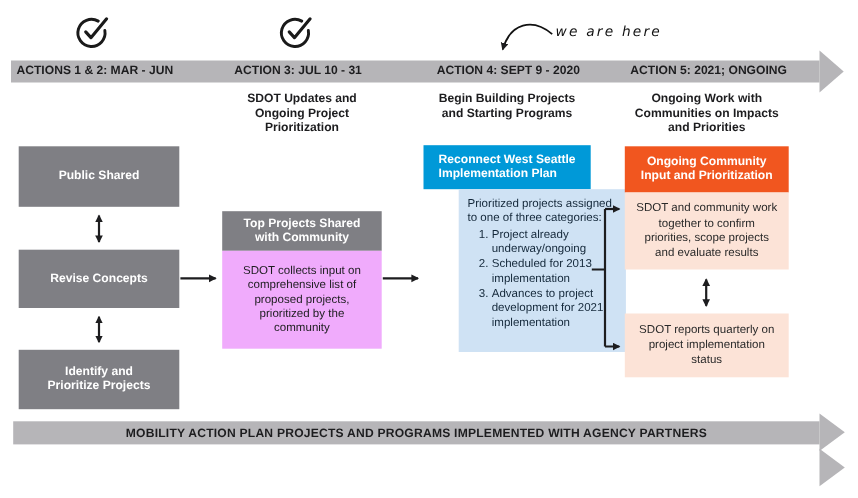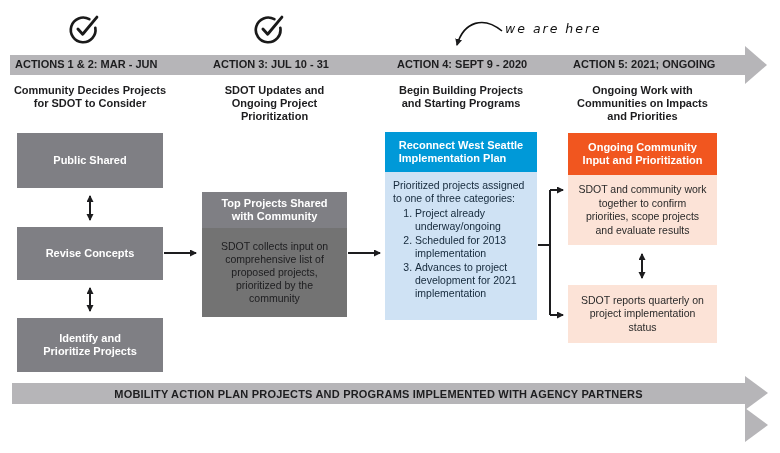--- a/index.html
+++ b/index.html
@@ -21,27 +21,27 @@
   .we-are-here{left:505px;top:21px;font-family:"DejaVu Sans",sans-serif;font-style:italic;
     font-size:12.5px;letter-spacing:2px;white-space:nowrap;color:#111;}
 
   
   .col-header{top:84px;font-size:11px;font-weight:bold;line-height:13px;text-align:center;
     white-space:pre-line;}
 
   
   .gbox{background:#7f7f84;color:#ffffff;font-weight:bold;font-size:11px;line-height:13px;
     display:flex;align-items:center;justify-content:center;text-align:center;white-space:pre-line;}
-  .lbody{background:#737373;color:#1d1d1f;font-size:10.5px;line-height:13px;
+  .lbody{background:#f0abfc;color:#1d1d1f;font-size:10.5px;line-height:13px;
     display:flex;align-items:center;justify-content:center;text-align:center;padding:4px 8px;box-sizing:border-box;}
 
   .blue-head{background:#0099d8;color:#ffffff;font-weight:bold;font-size:11px;line-height:13px;
     display:flex;align-items:center;justify-content:center;white-space:pre-line;}
   .blue-body{background:#cfe2f4;color:#14283a;font-size:10.5px;line-height:13px;
-    padding:7px 6px 6px 8px;box-sizing:border-box;text-align:left;}
+    padding:7px 6px 6px 8px;box-sizing:border-box;text-align:left;margin-left:32px;}
   .blue-body ol{margin:2px 0 0 0;padding-left:22px;}
   .blue-body li{margin:0 0 1px 0;}
 
   .or-head{background:#f1561f;color:#ffffff;font-weight:bold;font-size:11px;line-height:13px;
     display:flex;align-items:center;justify-content:center;text-align:center;white-space:pre-line;}
   .or-body{background:#fce3d7;color:#2a2a2a;font-size:10.5px;line-height:13.5px;
     display:flex;align-items:center;justify-content:center;text-align:center;padding:4px 8px;box-sizing:border-box;}
 
   
   .bb-bar{left:12px;width:733px;height:21px;background:#b6b5b8;
@@ -99,22 +99,20 @@
 
   <div class="abs we-are-here">we are here</div>
 
   <div class="abs tl-bar"></div>
   <div class="abs tl-head"></div>
   <span class="abs tl-label" style="left:15px;">ACTIONS 1 &amp; 2: MAR - JUN</span>
   <span class="abs tl-label" style="left:213px;">ACTION 3: JUL 10 - 31</span>
   <span class="abs tl-label" style="left:397px;">ACTION 4: SEPT 9 - 2020</span>
   <span class="abs tl-label" style="left:573px;">ACTION 5: 2021; ONGOING</span>
 
-  <div class="abs col-header" style="left:5px;width:170px;">Community Decides Projects
-for SDOT to Consider</div>
   <div class="abs col-header" style="left:192px;width:165px;">SDOT Updates and
 Ongoing Project
 Prioritization</div>
   <div class="abs col-header" style="left:376px;width:170px;">Begin Building Projects
 and Starting Programs</div>
   <div class="abs col-header" style="left:557px;width:171px;">Ongoing Work with
 Communities on Impacts
 and Priorities</div>
 
   <div class="abs gbox" style="left:17px;top:133px;width:146px;height:55px;">Public Shared</div>

